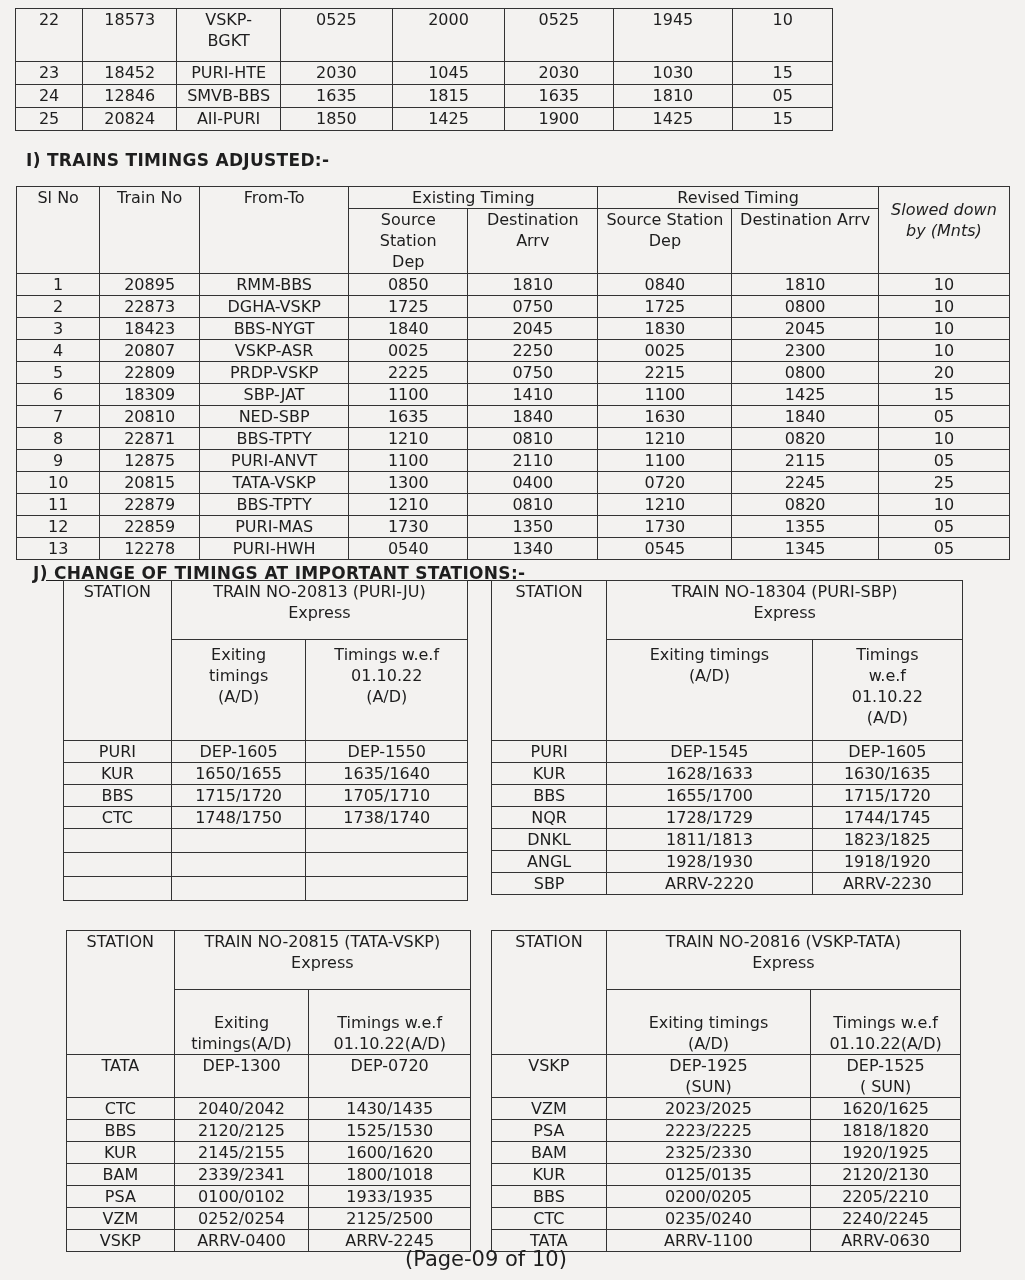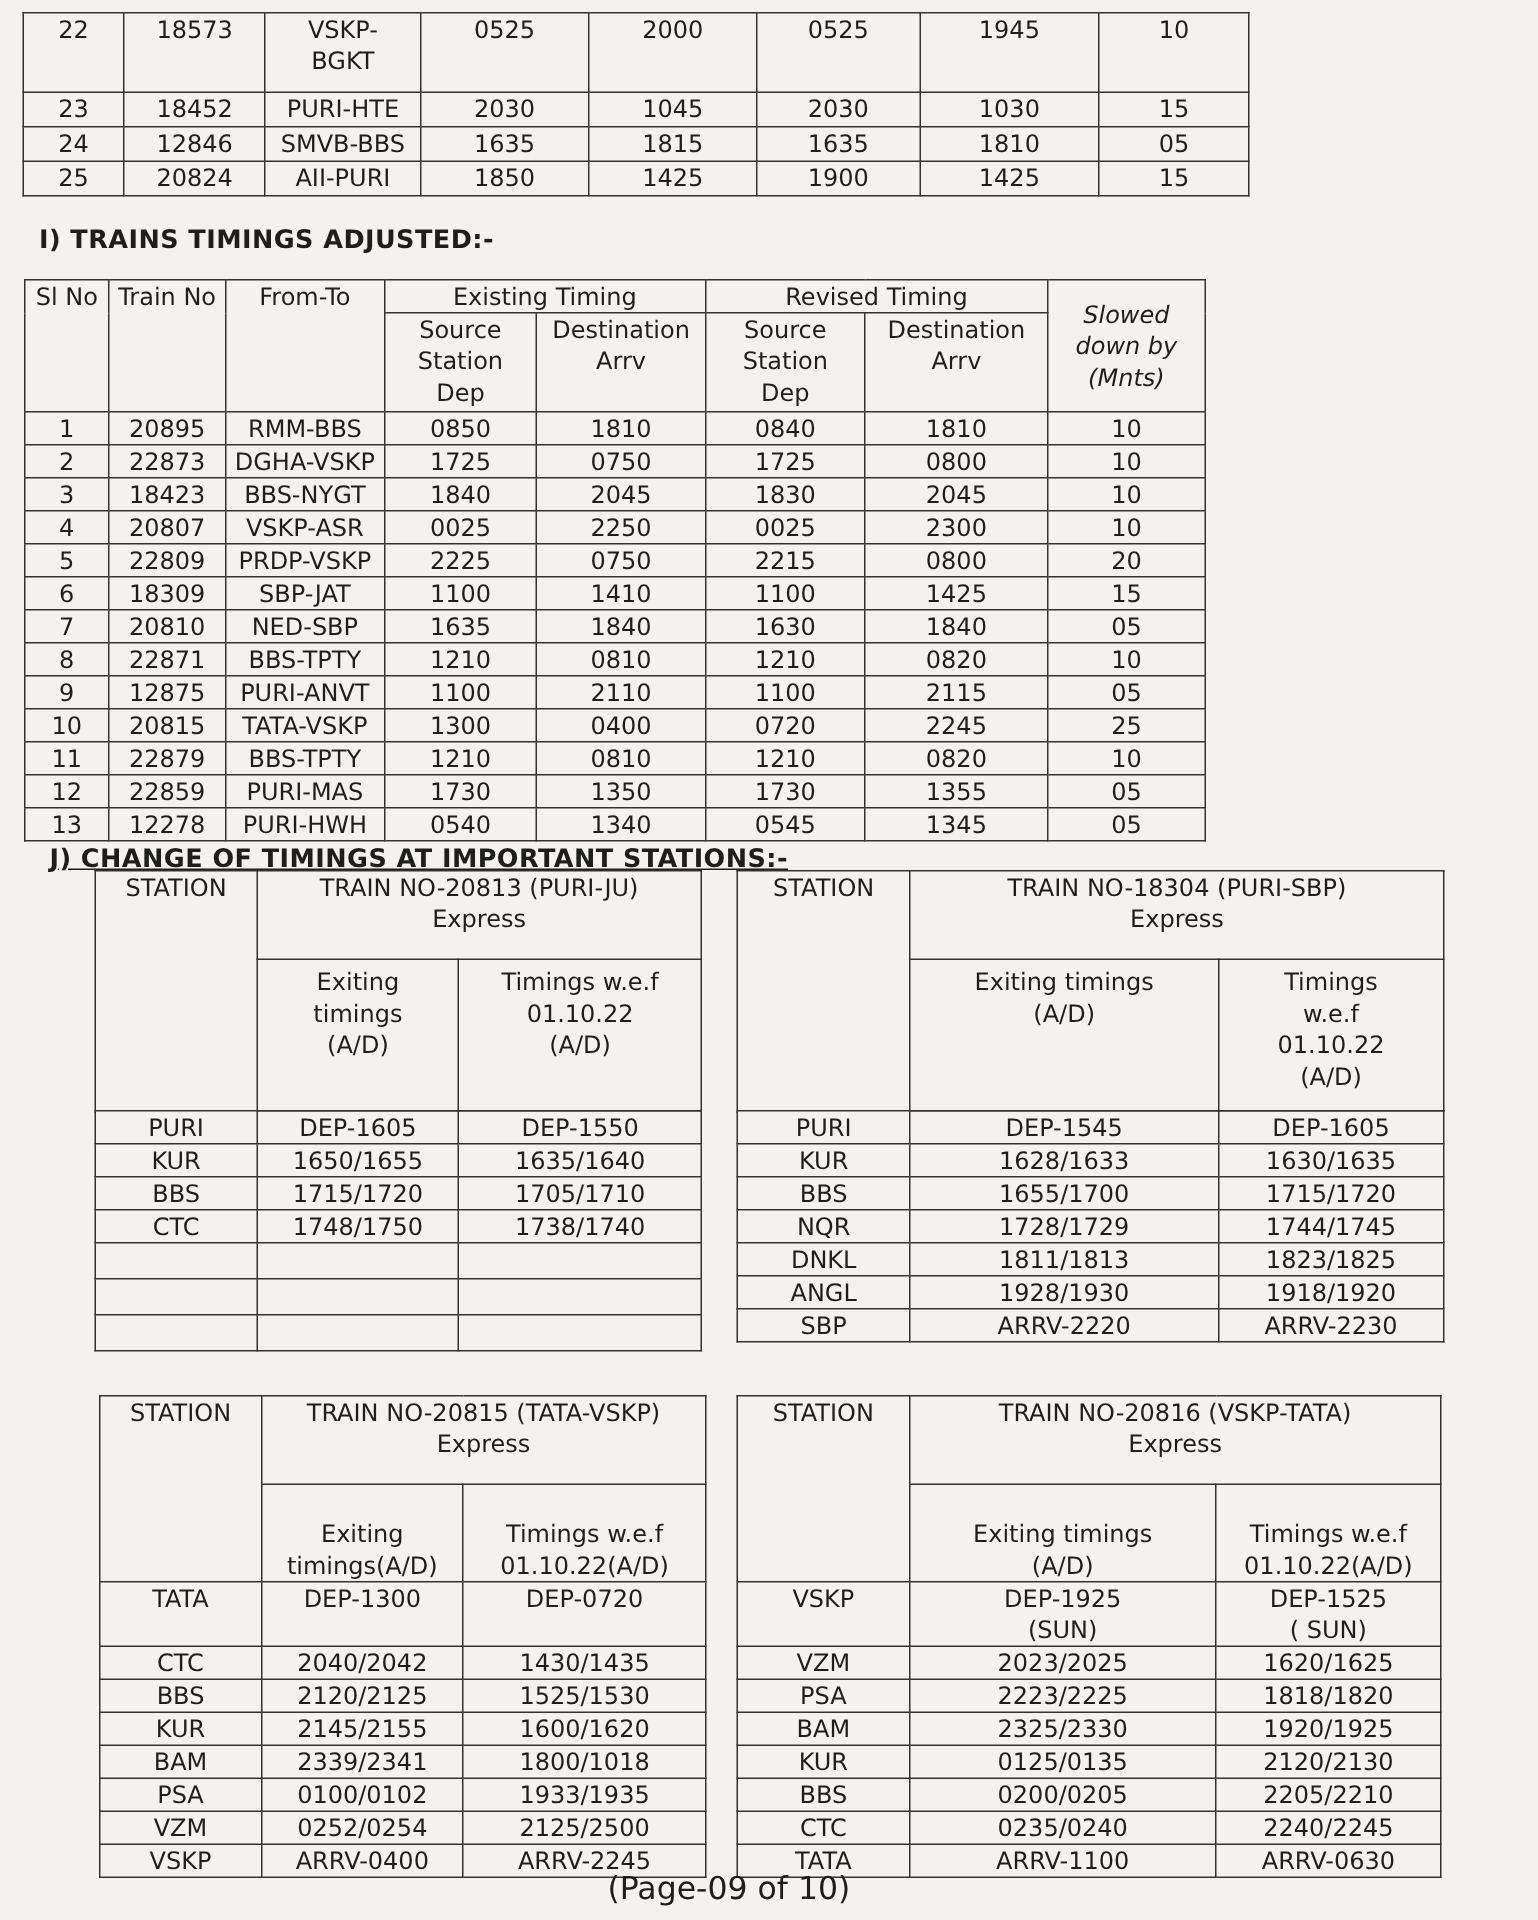--- a/index.html
+++ b/index.html
@@ -29,21 +29,21 @@
   .heading {
     position: absolute;
     font-weight: bold;
     font-size: 17px;
     letter-spacing: 0.3px;
   }
   #heading-i { left: 26px; top: 150px; }
   #heading-j { left: 33px; top: 563px; text-decoration: underline; }
 
   
-  #adj-table { left: 16px; top: 186px; width: 788px; }
+  #adj-table { left: 16px; top: 186px; width: 994px; }
   #adj-table th { vertical-align: top; line-height: 21px; }
   #adj-table td { height: 21px; line-height: 21px; vertical-align: bottom; }
 
   
   .st { font-size: 16px; margin-left: 13px; }
   .st td { line-height: 21px; }
   #j-left { left: 50px; top: 580px; width: 405px; }
   #j-right { left: 478px; top: 580px; width: 472px; }
   #k-left { left: 53px; top: 930px; width: 405px; }
   #k-right { left: 478px; top: 930px; width: 470px; }

